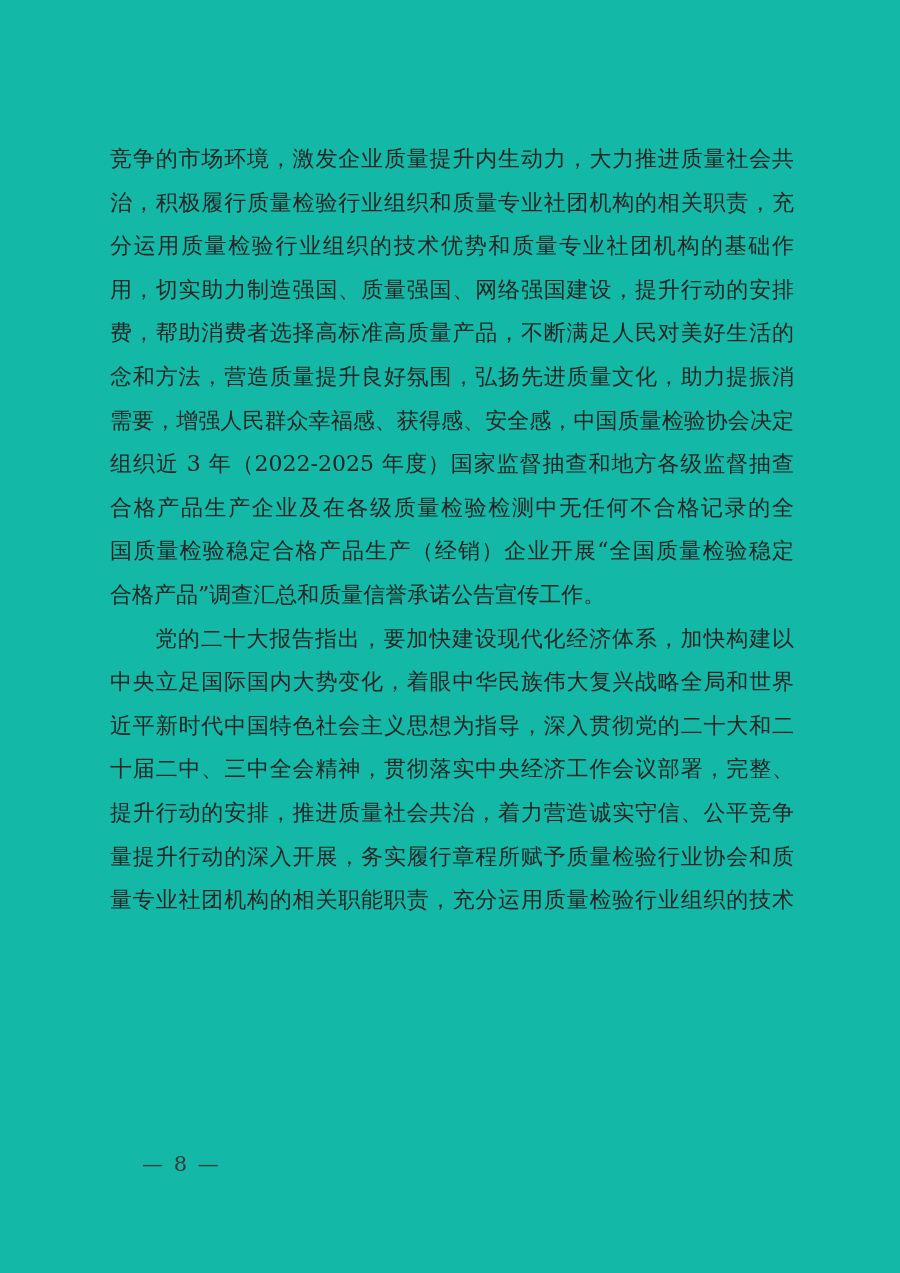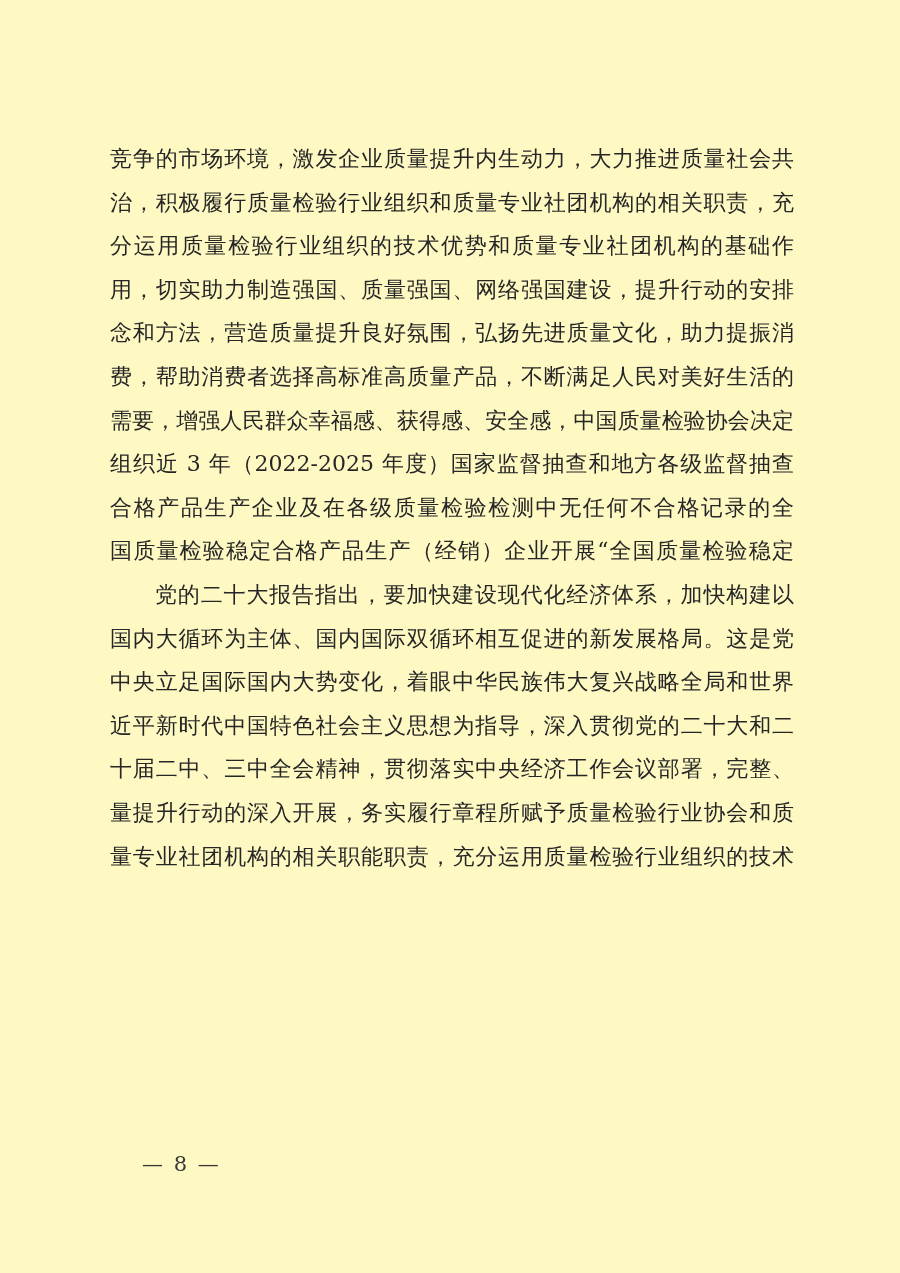--- a/index.html
+++ b/index.html
@@ -5,21 +5,21 @@
   html, body {
     margin: 0;
     padding: 0;
     background: #e8e8e8;
   }
   .page {
     position: relative;
     width: 900px;
     height: 1273px;
     margin: 0 auto;
-    background: #fef9c3;
+    background: #14b8a6;
     overflow: hidden;
     font-family: "DejaVu Serif", "Liberation Serif", serif;
   }
   .text-block {
     position: absolute;
     left: 110px;
     top: 137px;
     width: 684px;
     color: #262626;
     font-size: 22px;
@@ -51,28 +51,29 @@
 </style>
 </head>
 <body>
 
 <div class="page">
   <div class="text-block">
       <div class="line">竞争的市场环境，激发企业质量提升内生动力，大力推进质量社会共</div>
       <div class="line">治，积极履行质量检验行业组织和质量专业社团机构的相关职责，充</div>
       <div class="line">分运用质量检验行业组织的技术优势和质量专业社团机构的基础作</div>
       <div class="line">用，切实助力制造强国、质量强国、网络强国建设，提升行动的安排</div>
+      <div class="line">费，帮助消费者选择高标准高质量产品，不断满足人民对美好生活的</div>
       <div class="line">念和方法，营造质量提升良好氛围，弘扬先进质量文化，助力提振消</div>
-      <div class="line">费，帮助消费者选择高标准高质量产品，不断满足人民对美好生活的</div>
       <div class="line">需要，增强人民群众幸福感、获得感、安全感，中国质量检验协会决定</div>
       <div class="line">组织近 3 年（2022-2025 年度）国家监督抽查和地方各级监督抽查</div>
       <div class="line">合格产品生产企业及在各级质量检验检测中无任何不合格记录的全</div>
       <div class="line">国质量检验稳定合格产品生产（经销）企业开展“全国质量检验稳定</div>
+      <div class="line no-fill">合格产品”调查汇总和质量信誉承诺公告宣传工作。</div>
       <div class="line indent">党的二十大报告指出，要加快建设现代化经济体系，加快构建以</div>
-      <div class="line">国内大循环为主体、国内国际双循环相互促进的新发展格局。这是党</div>
       <div class="line">中央立足国际国内大势变化，着眼中华民族伟大复兴战略全局和世界</div>
       <div class="line">近平新时代中国特色社会主义思想为指导，深入贯彻党的二十大和二</div>
       <div class="line">十届二中、三中全会精神，贯彻落实中央经济工作会议部署，完整、</div>
+      <div class="line">提升行动的安排，推进质量社会共治，着力营造诚实守信、公平竞争</div>
       <div class="line">量提升行动的深入开展，务实履行章程所赋予质量检验行业协会和质</div>
       <div class="line">量专业社团机构的相关职能职责，充分运用质量检验行业组织的技术</div>
     </div>
   <div class="page-number">— 8 —</div>
 </div>
 
 </body></html>

